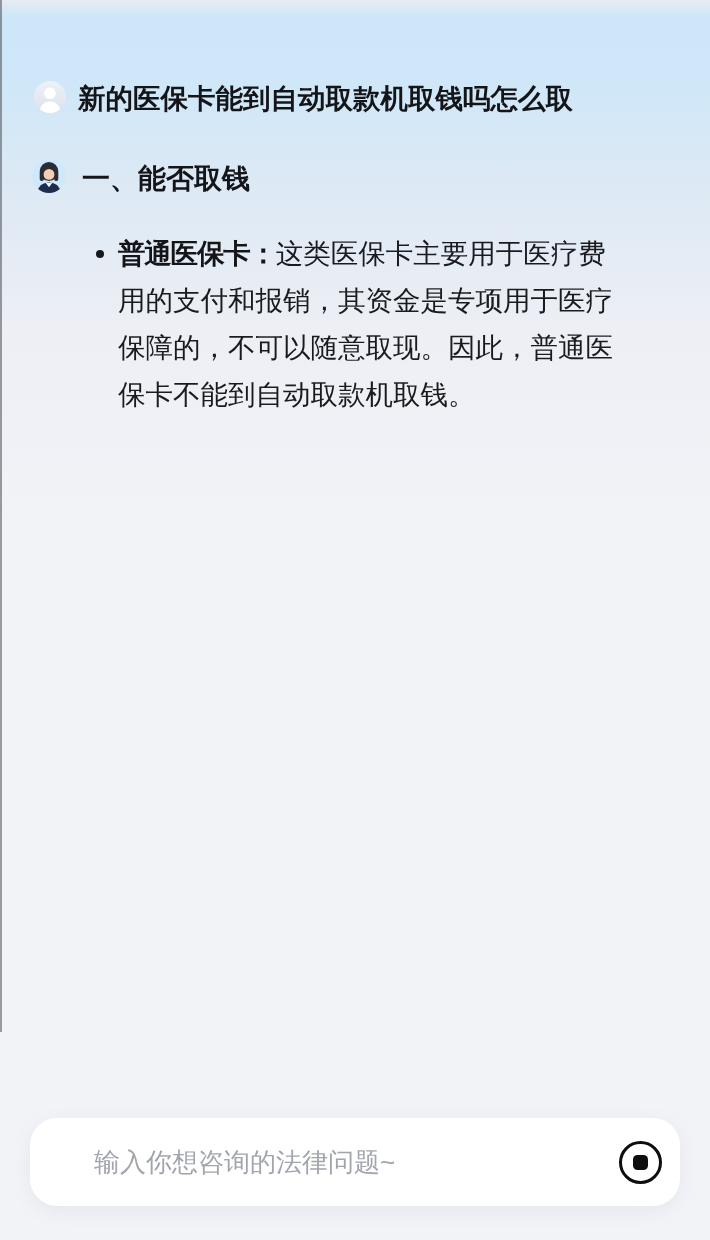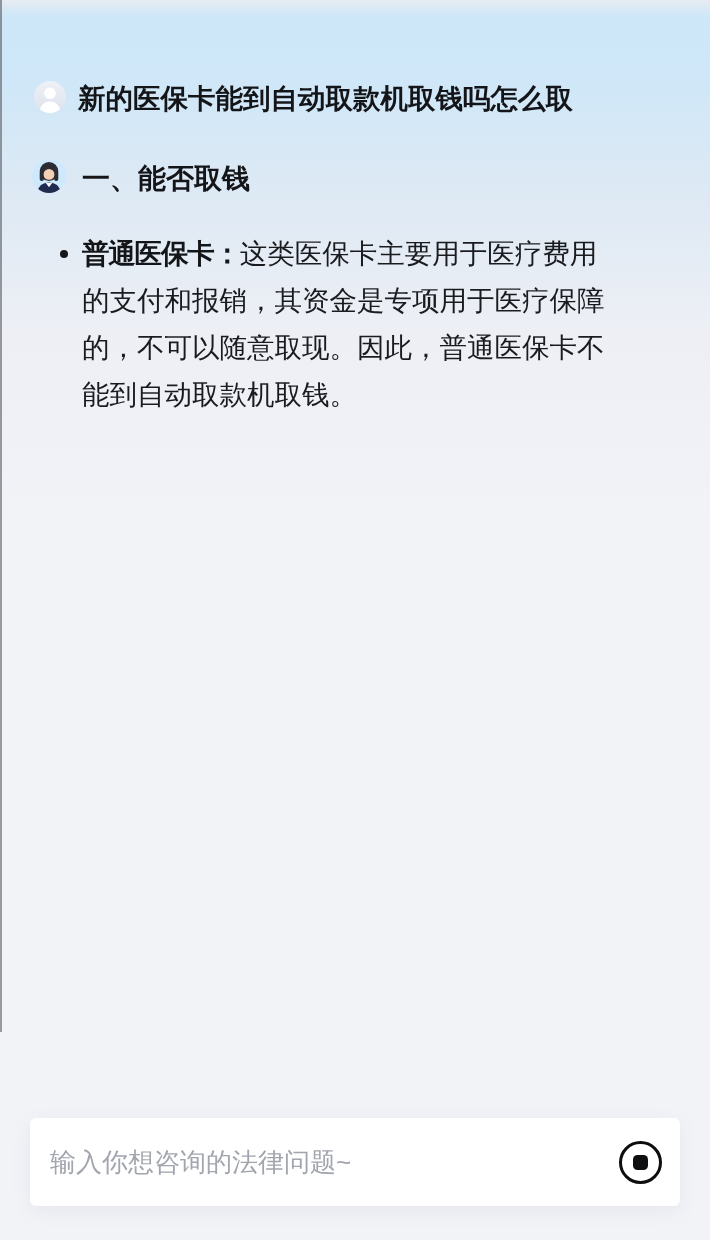--- a/index.html
+++ b/index.html
@@ -43,41 +43,41 @@
   .msg.user { padding-left: 34px; gap: 12px; }
   .avatar { border-radius: 50%; overflow: hidden; flex: 0 0 auto; }
   .user-av { width: 32px; height: 32px; background: linear-gradient(180deg,#eef1f6,#dde1ec); }
   .utext { font-size: 27.5px; font-weight: 700; line-height: 33px; color: #141519; padding-top: 1px; }
 
   .msg.ai { margin-top: 44px; padding-left: 32px; gap: 16px; }
   .ai-av { width: 34px; height: 34px; background: #cfe9fc; }
   .acontent { width: 582px; margin-top: -4px; font-size: 27.5px; line-height: 47px; }
   .acontent p  { margin: 0 0 18px; }
   .acontent h3 { font-size: 28px; font-weight: 700; color: #141519; line-height: 47px; margin: 0 0 28px; }
-  .acontent ul { list-style: none; }
+  .acontent ul { list-style: none; margin-left: 36px; }
   .acontent li { position: relative; }
   .acontent li + li { margin-top: 12px; }
   .acontent li::before {
     content: ""; position: absolute; left: -22px; top: 19.5px;
     width: 8px; height: 8px; border-radius: 50%; background: #17181c;
   }
   .acontent b { font-weight: 700; color: #141519; letter-spacing: -1.2px; }
   .cursor {
     display: inline-block; width: 9px; height: 27px; margin-left: 5px;
     border-radius: 1.5px; vertical-align: -3px;
     background: linear-gradient(180deg, #4f8df8, #2563ef);
     transform: skewX(-13deg);
   }
 
   
   .composer {
     position: absolute; left: 30px; top: 1118px; width: 650px; height: 88px;
-    background: #ffffff; border-radius: 6px;
+    background: #ffffff; border-radius: 27px;
     box-shadow: 0 5px 18px rgba(130,140,165,0.10);
-    display: flex; align-items: center;
+    display: flex; align-items: center; padding-left: 44px;
   }
   .composer input {
     flex: 1; height: 100%; border: none; outline: none; background: transparent;
     padding: 0 14px 0 20px; font-size: 26px; color: #1a1b1f;
     font-family: "Liberation Sans", "DejaVu Sans", sans-serif;
   }
   .composer input::placeholder { color: #a2a5ad; }
   .stopbtn {
     flex: 0 0 auto; margin-right: 18px; width: 43px; height: 43px;
     border: 3.6px solid #0d0e10; border-radius: 50%; background: #fff;

